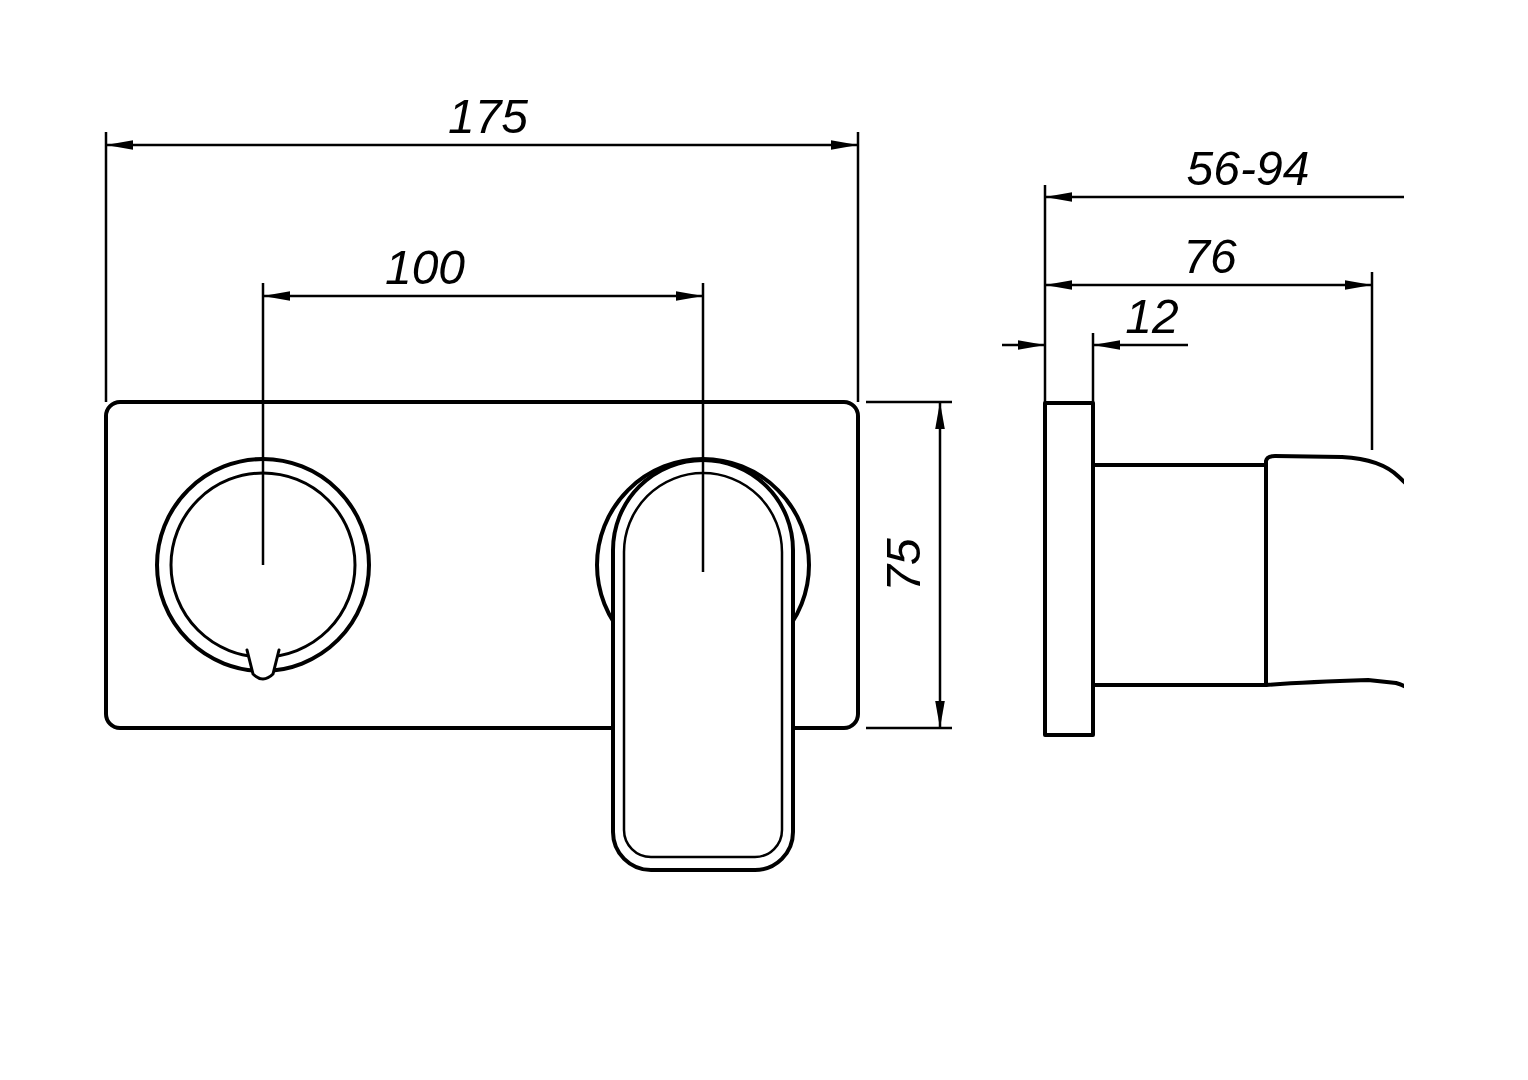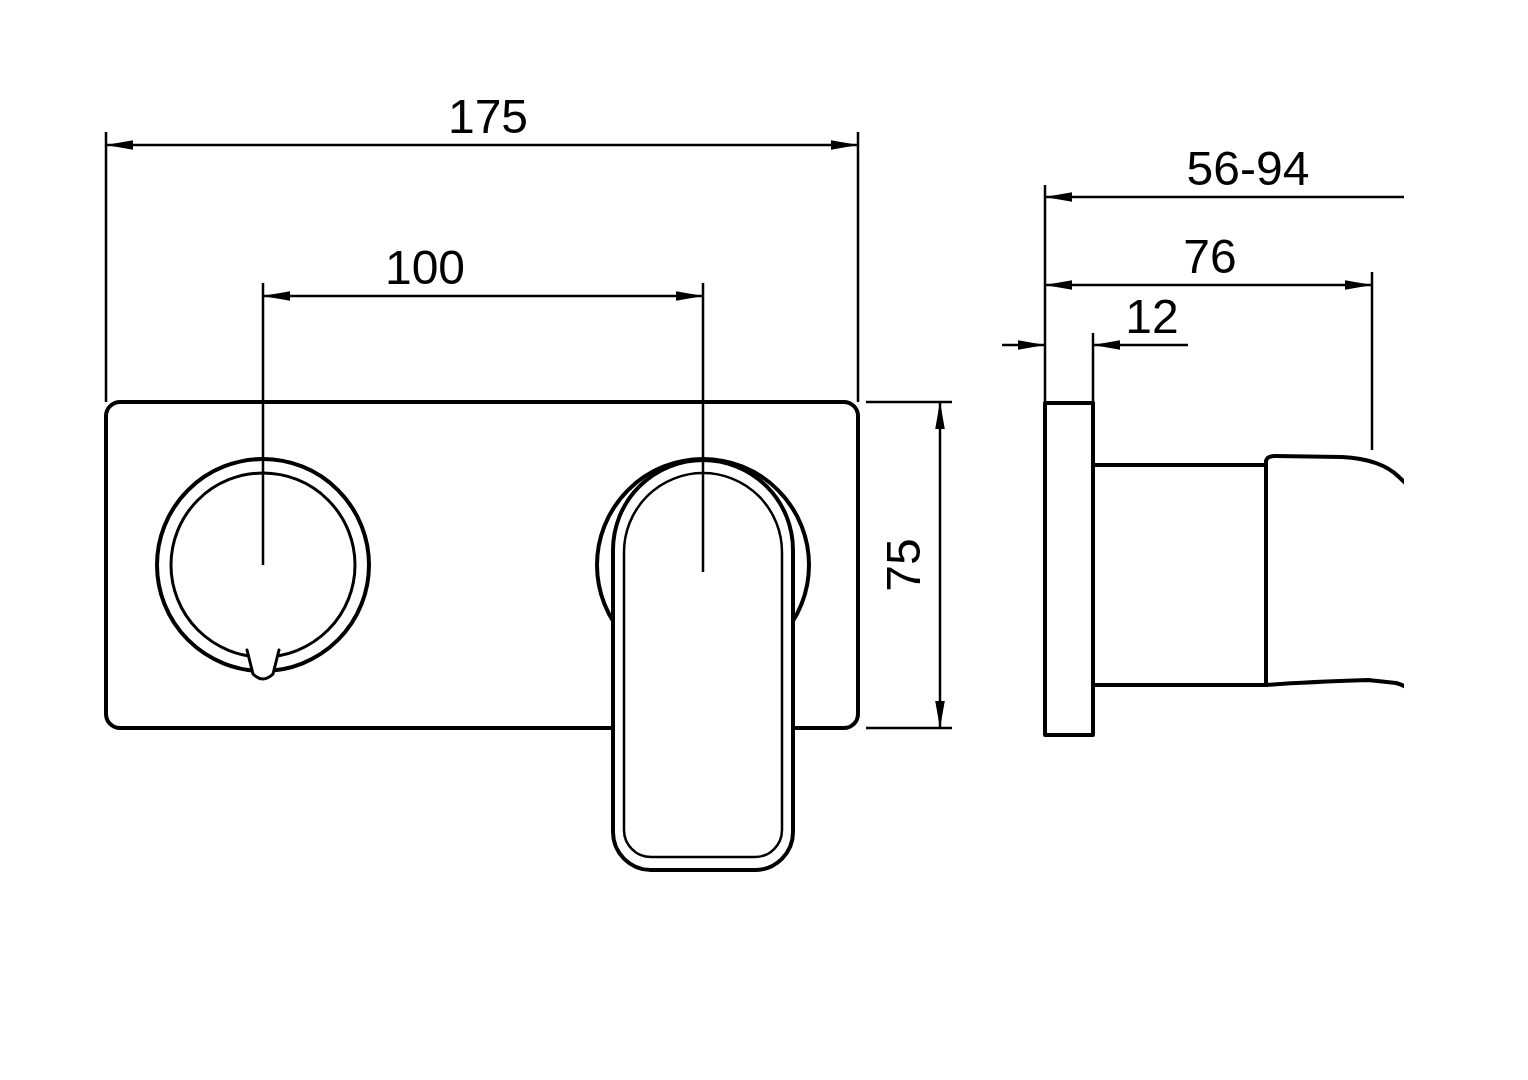--- a/index.html
+++ b/index.html
@@ -6,20 +6,21 @@
     margin: 0;
     padding: 0;
     background: #ffffff;
   }
   .stage {
     position: relative;
     width: 1404px;
     height: 1080px;
     background: #ffffff;
     overflow: hidden;
+    font-style: italic;
   }
   svg { display: block; }
 
   .ln {
     stroke: #000000;
     fill: none;
     stroke-width: 4;
     stroke-linecap: round;
     stroke-linejoin: round;
   }

